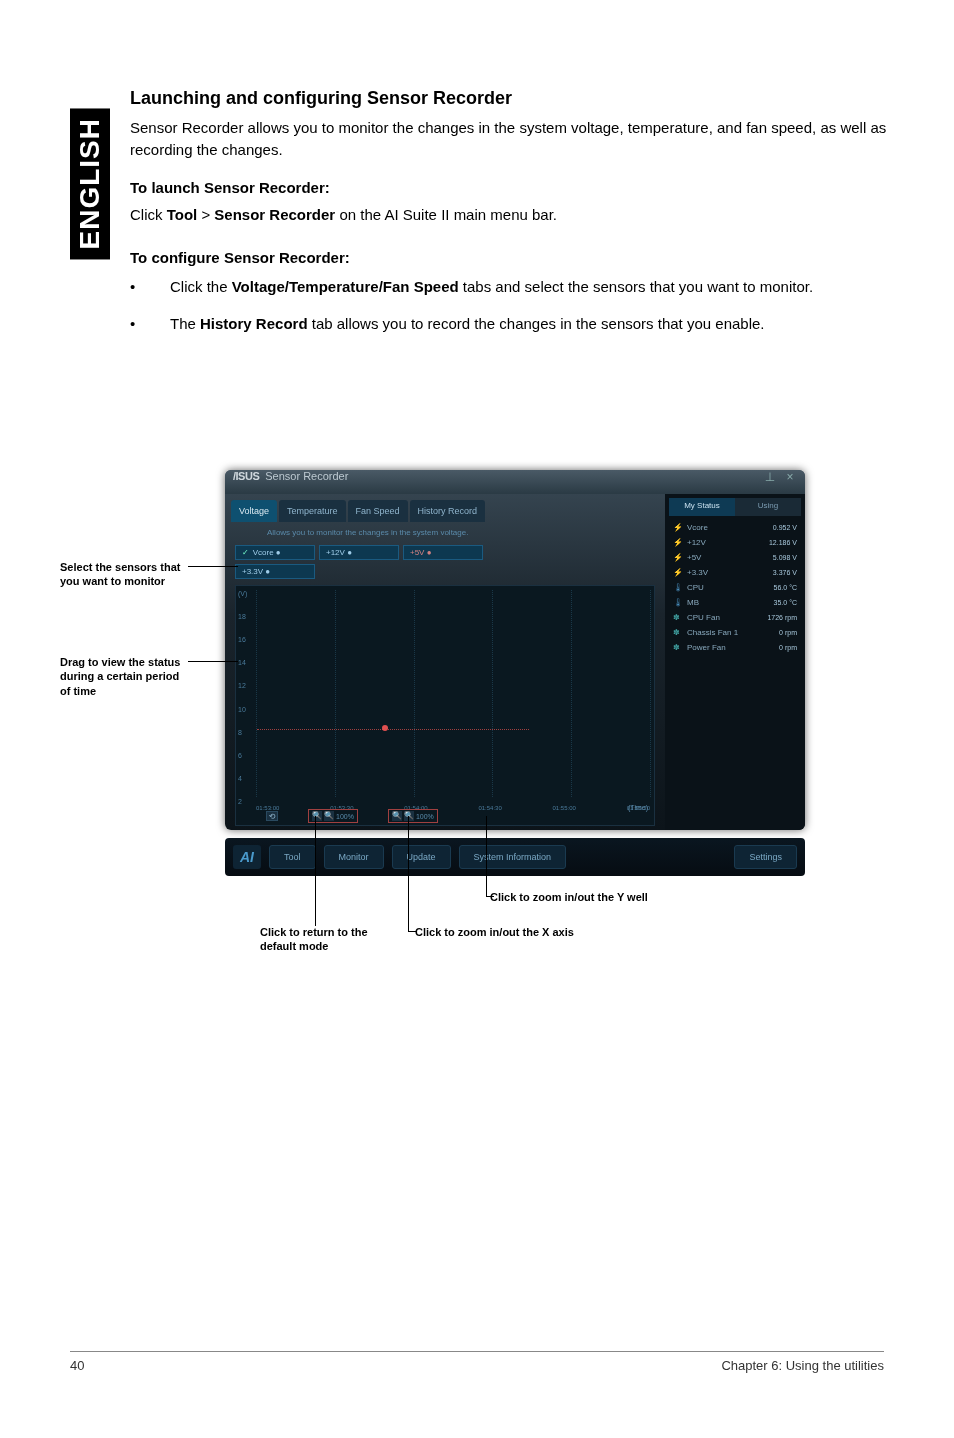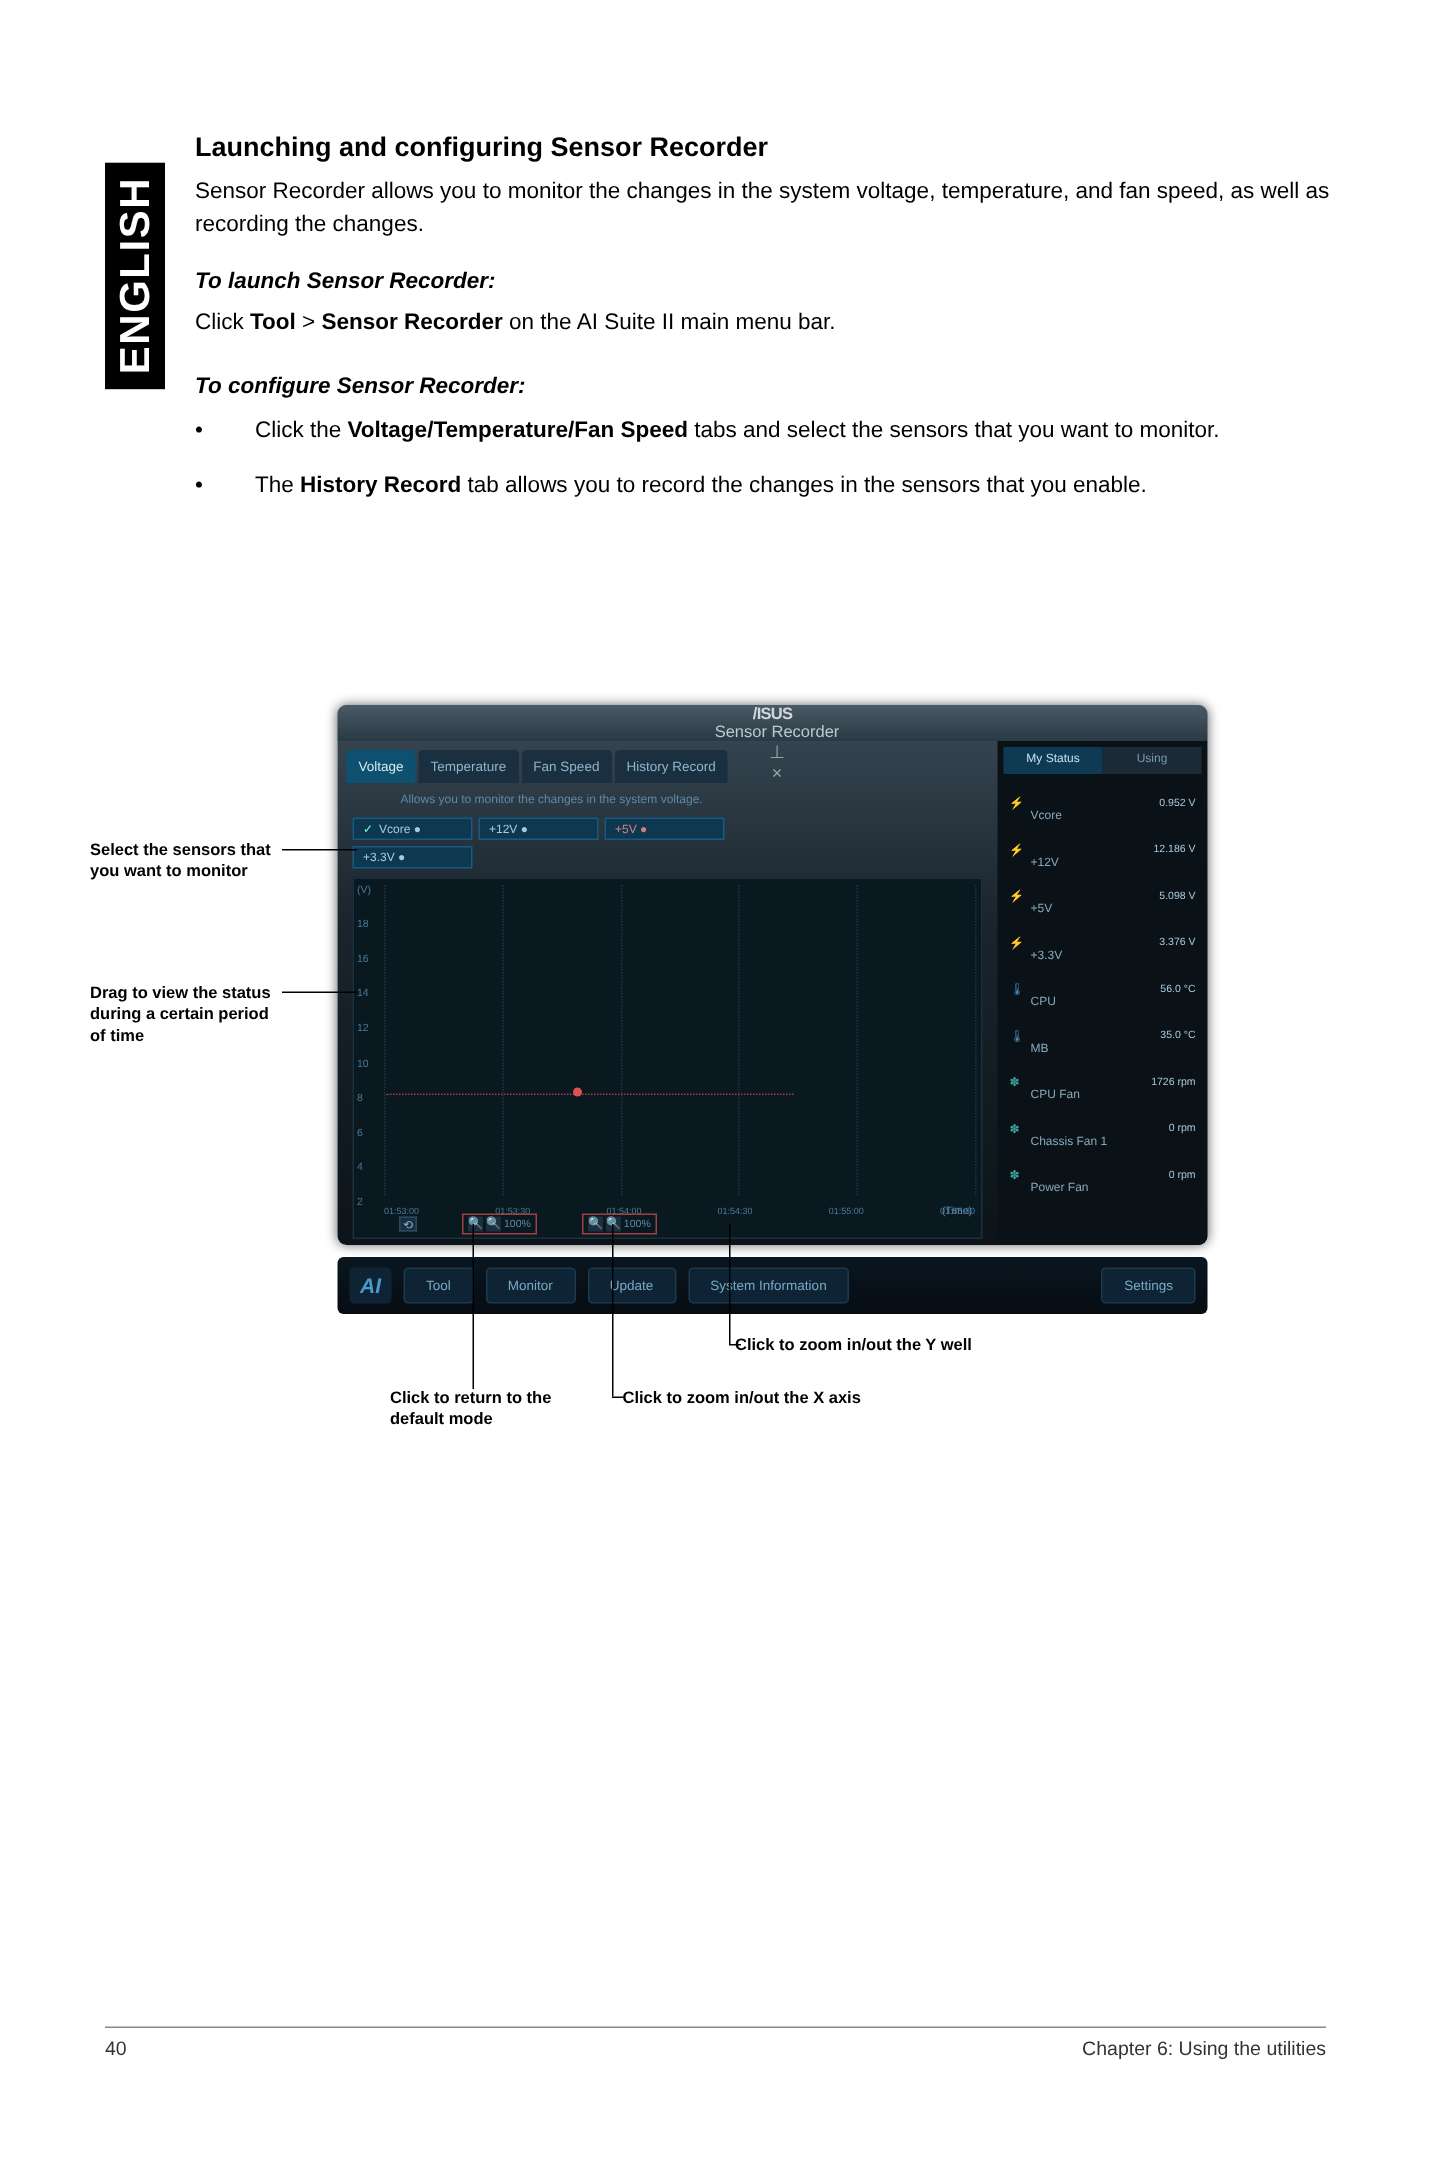--- a/index.html
+++ b/index.html
@@ -43,21 +43,20 @@
     }
     .body-text {
       font-size: 15px;
       line-height: 1.45;
       margin-bottom: 18px;
     }
     .sub-heading {
       font-size: 15px;
       font-weight: bold;
       margin-bottom: 10px;
-      font-style: italic;
     }
     .instruction {
       font-size: 15px;
       margin-bottom: 26px;
     }
     .bullet-list {
       list-style: none;
       margin-left: 0;
       font-size: 15px;
     }
@@ -88,25 +87,23 @@
       height: 360px;
       background: linear-gradient(180deg, #3a4a56 0%, #1a242c 40%, #0c141a 100%);
       border-radius: 6px;
       overflow: hidden;
       box-shadow: 0 0 8px rgba(0,0,0,0.6);
     }
     .app-titlebar {
       height: 24px;
       background: linear-gradient(180deg, #4a5a66 0%, #2a3a44 100%);
       display: flex;
-      align-items: center;
       padding: 0 8px;
       color: #bcc8d0;
       font-size: 11px;
-      flex-direction: column;
     }
     .app-titlebar .logo {
       font-weight: bold;
       color: #d0d8de;
       font-size: 11px;
       letter-spacing: -0.5px;
     }
     .app-titlebar .spacer { flex: 1; }
     .app-titlebar .icon {
       width: 14px;
@@ -307,21 +304,21 @@
       justify-content: space-between;
       padding: 3px 4px;
       font-size: 8px;
     }
     .stat-row .icon {
       width: 10px;
       color: #e8a030;
     }
     .stat-row .icon.blue { color: #4a90c0; }
     .stat-row .icon.teal { color: #40a0a0; }
-    .stat-row .label { flex: 1; padding-left: 4px; color: #88a8bc; margin-top: 16px; }
+    .stat-row .label { flex: 1; padding-left: 4px; color: #88a8bc; }
     .stat-row .val { color: #a8c8dc; font-size: 7px; }
     .bottom-bar {
       position: absolute;
       left: 65px;
       top: 368px;
       width: 580px;
       height: 38px;
       background: linear-gradient(180deg, #0a1620 0%, #060c12 100%);
       border-radius: 4px;
       display: flex;

